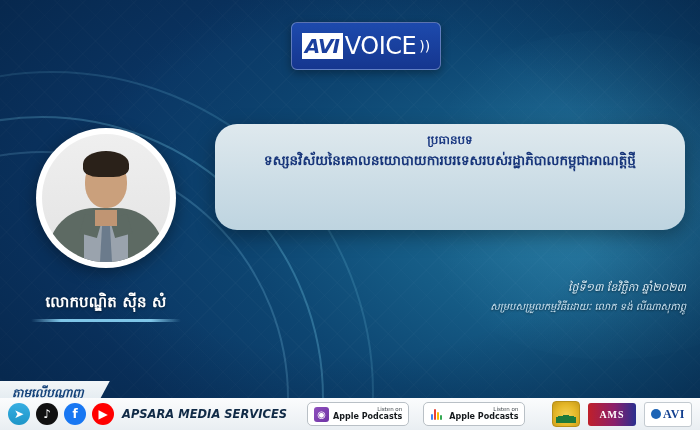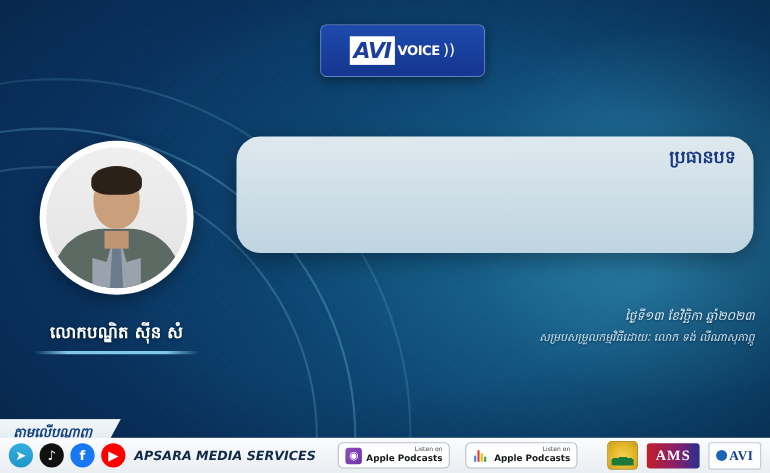--- a/index.html
+++ b/index.html
@@ -43,21 +43,21 @@
     border-radius:6px;border:1px solid rgba(255,255,255,.30);
     box-shadow:0 3px 10px rgba(0,0,0,.35);
     display:flex;align-items:center;justify-content:center;
   }
   .logo-inner{display:flex;align-items:center;gap:2px;}
   .logo-avi{
     background:#ffffff;color:#1b3f9e;font-weight:bold;font-style:italic;
     font-size:20px;line-height:1;padding:3px 4px 3px 3px;letter-spacing:-1px;
     font-family:"DejaVu Sans",sans-serif;
   }
-  .logo-voice{color:#ffffff;font-weight:bold;font-size:12px;line-height:1;letter-spacing:-.5px;}
+  .logo-voice{color:#ffffff;font-weight:normal;font-size:24px;line-height:1;letter-spacing:-.5px;}
   .logo-wave{color:#ffffff;font-size:14px;line-height:1;margin-left:1px;}
 
   
   .portrait-wrap{position:absolute;left:36px;top:128px;width:140px;height:140px;}
   .portrait-ring{
     position:absolute;inset:0;border-radius:50%;background:#ffffff;
     box-shadow:0 4px 16px rgba(0,0,0,.38);
   }
   .portrait{
     position:absolute;inset:6px;border-radius:50%;overflow:hidden;
@@ -88,22 +88,22 @@
                 background:linear-gradient(90deg,rgba(110,190,230,0),#7fc6e8 20%,#7fc6e8 80%,rgba(110,190,230,0));}
 
   
   .title-card{
     position:absolute;left:215px;top:124px;width:470px;min-height:106px;
     border-radius:22px;
     background:linear-gradient(180deg,#dfe9ee 0%,#ccdde6 55%,#bed4e0 100%);
     box-shadow:0 6px 20px rgba(0,0,0,.35);
     padding:9px 16px 12px;box-sizing:border-box;text-align:center;
   }
-  .title-head{color:#1b3a82;font-size:16px;font-weight:bold;line-height:1.25;
-              text-shadow:0 1px 0 rgba(255,255,255,.5);text-align:right;}
+  .title-head{color:#1b3a82;font-size:12px;font-weight:bold;line-height:1.25;
+              text-shadow:0 1px 0 rgba(255,255,255,.5);}
   .title-body{color:#17357a;font-size:13.5px;font-weight:bold;line-height:1.45;margin-top:3px;}
   .title-part{font-size:11.5px;font-weight:bold;}
 
   
   .meta{position:absolute;right:14px;top:280px;text-align:right;color:#dff0fa;}
   .meta-date{font-size:11px;font-style:italic;text-shadow:0 1px 2px rgba(0,0,0,.5);}
   .meta-host{font-size:10px;font-style:italic;margin-top:4px;color:#cfe6f4;
              text-shadow:0 1px 2px rgba(0,0,0,.5);}
 
   
@@ -147,21 +147,21 @@
   .logo-tree{width:26px;height:24px;border-radius:4px;
              background:radial-gradient(circle at 50% 55%,#f3d154 0%,#e6b829 55%,#c79a18 100%);
              border:1px solid #b8901a;position:relative;overflow:hidden;}
   .logo-tree::after{content:"";position:absolute;left:3px;right:3px;bottom:3px;height:13px;
              background:
                radial-gradient(circle at 22% 100%,#1e7a3a 0 7px,transparent 7px),
                radial-gradient(circle at 50% 100%,#1e7a3a 0 8px,transparent 8px),
                radial-gradient(circle at 78% 100%,#1e7a3a 0 7px,transparent 7px);}
   .logo-ams{width:48px;height:23px;border-radius:3px;
             background:linear-gradient(90deg,#c0202a 0%,#8a1f6a 55%,#2a2f8f 100%);
-            color:#fff;font-size:13px;font-weight:bold;letter-spacing:1px;
+            color:#fff;font-size:10px;font-weight:bold;letter-spacing:1px;
             display:flex;align-items:center;justify-content:center;font-family:"Liberation Serif",serif;}
   .logo-avi2{width:46px;height:23px;border-radius:3px;background:#ffffff;border:1px solid #c3cad0;
              display:flex;align-items:center;justify-content:center;gap:2px;}
   .logo-avi2 b{color:#123f8f;font-size:12px;font-weight:bold;letter-spacing:.5px;
                font-family:"Liberation Serif",serif;}
   .globe{width:10px;height:10px;border-radius:50%;background:#1b63b5;flex:none;}
 </style>
 </head>
 <body>
 
@@ -197,20 +197,21 @@
     </div>
   </div>
 
   <div class="speaker">
     <div class="speaker-name">លោកបណ្ឌិត ស៊ីន សំ</div>
     <div class="speaker-rule"></div>
   </div>
 
   <div class="title-card">
     <div class="title-head">ប្រធានបទ</div>
+    <div class="title-body">ទស្សនវិស័យនៃគោលនយោបាយការបរទេសរបស់រដ្ឋាភិបាលកម្ពុជាអាណត្តិថ្មី</div>
   </div>
 
   <div class="meta">
     <div class="meta-date">ថ្ងៃទី១៣ ខែវិច្ឆិកា ឆ្នាំ២០២៣</div>
     <div class="meta-host">សម្របសម្រួលកម្មវិធីដោយៈ លោក ទង់ លីណាសុភាព្ភូ</div>
   </div>
 
   <div class="follow-tab">
     <span>តាមលើបណ្តាញ</span>
   </div>

